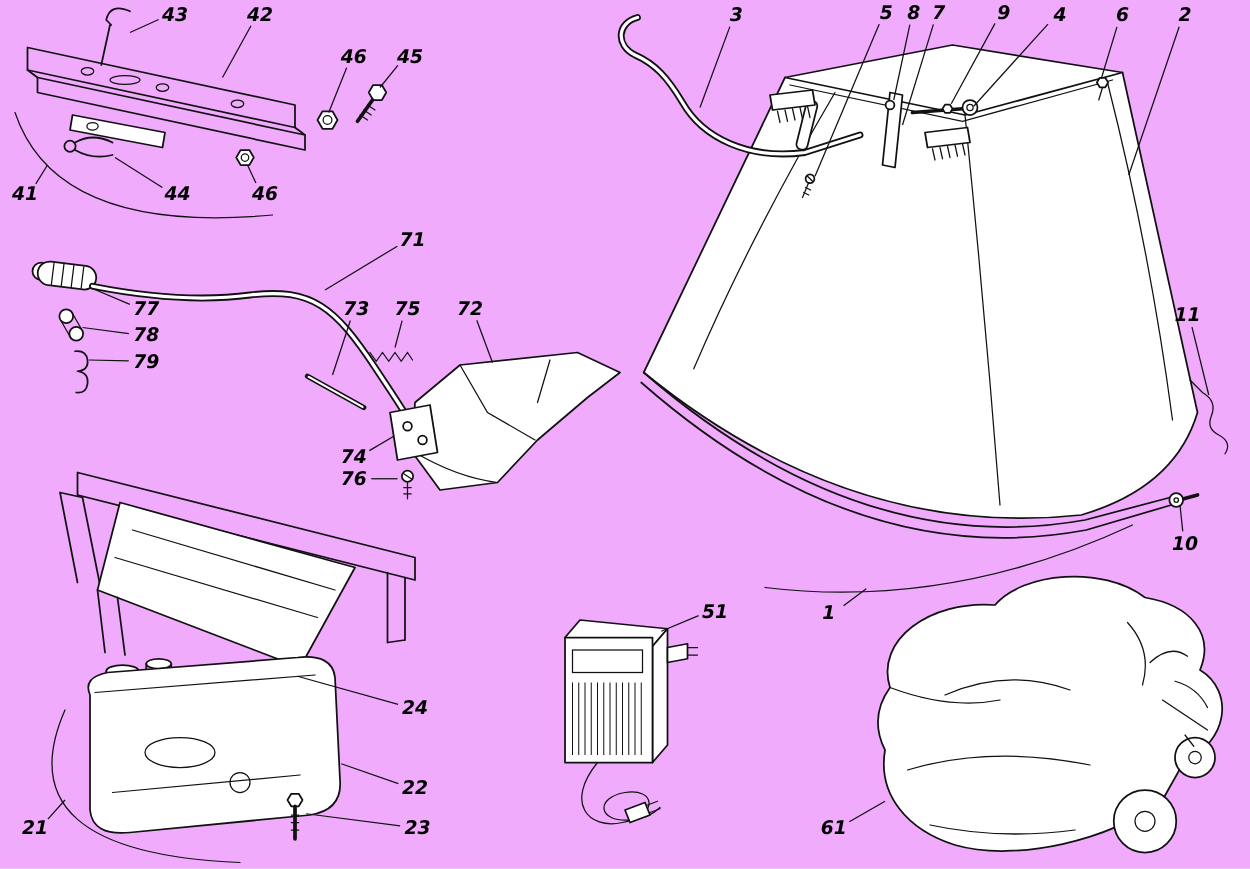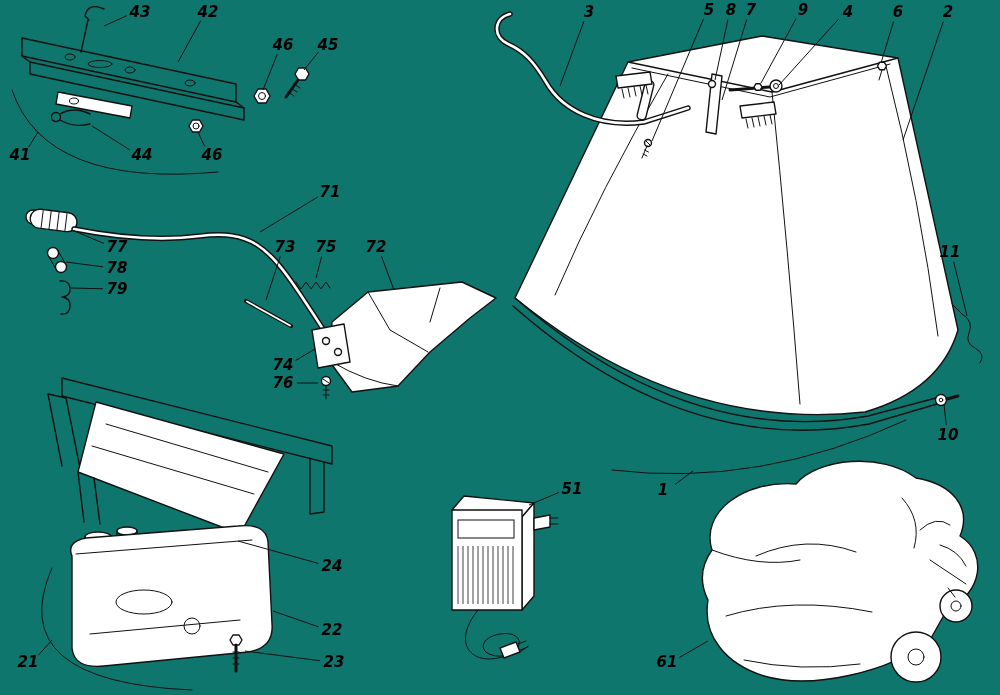--- a/index.html
+++ b/index.html
@@ -1,19 +1,19 @@
 <!DOCTYPE html>
 <html><head>
 <meta charset="utf-8">
 <style>
   html,body { margin:0; padding:0; background:#e8e8e8; }
   .stage {
     position:relative;
     width:1000px; height:695px;
-    background:#0f766e;
+    background:#f0abfc;
     overflow:hidden;
     font-family:"DejaVu Sans", sans-serif;
   }
   svg { display:block; }
   .ln   { fill:none; stroke:#111; stroke-width:1.4; stroke-linecap:round; stroke-linejoin:round; }
   .fill { fill:#fff;  stroke:#111; stroke-width:1.4; stroke-linejoin:round; }
   .thin { fill:none; stroke:#111; stroke-width:1; stroke-linecap:round; }
   .hair { fill:none; stroke:#111; stroke-width:.8; }
   .tube-o { fill:none; stroke:#111; stroke-width:5.5; stroke-linecap:round; }
   .tube-i { fill:none; stroke:#fff; stroke-width:2.6; stroke-linecap:round; }

